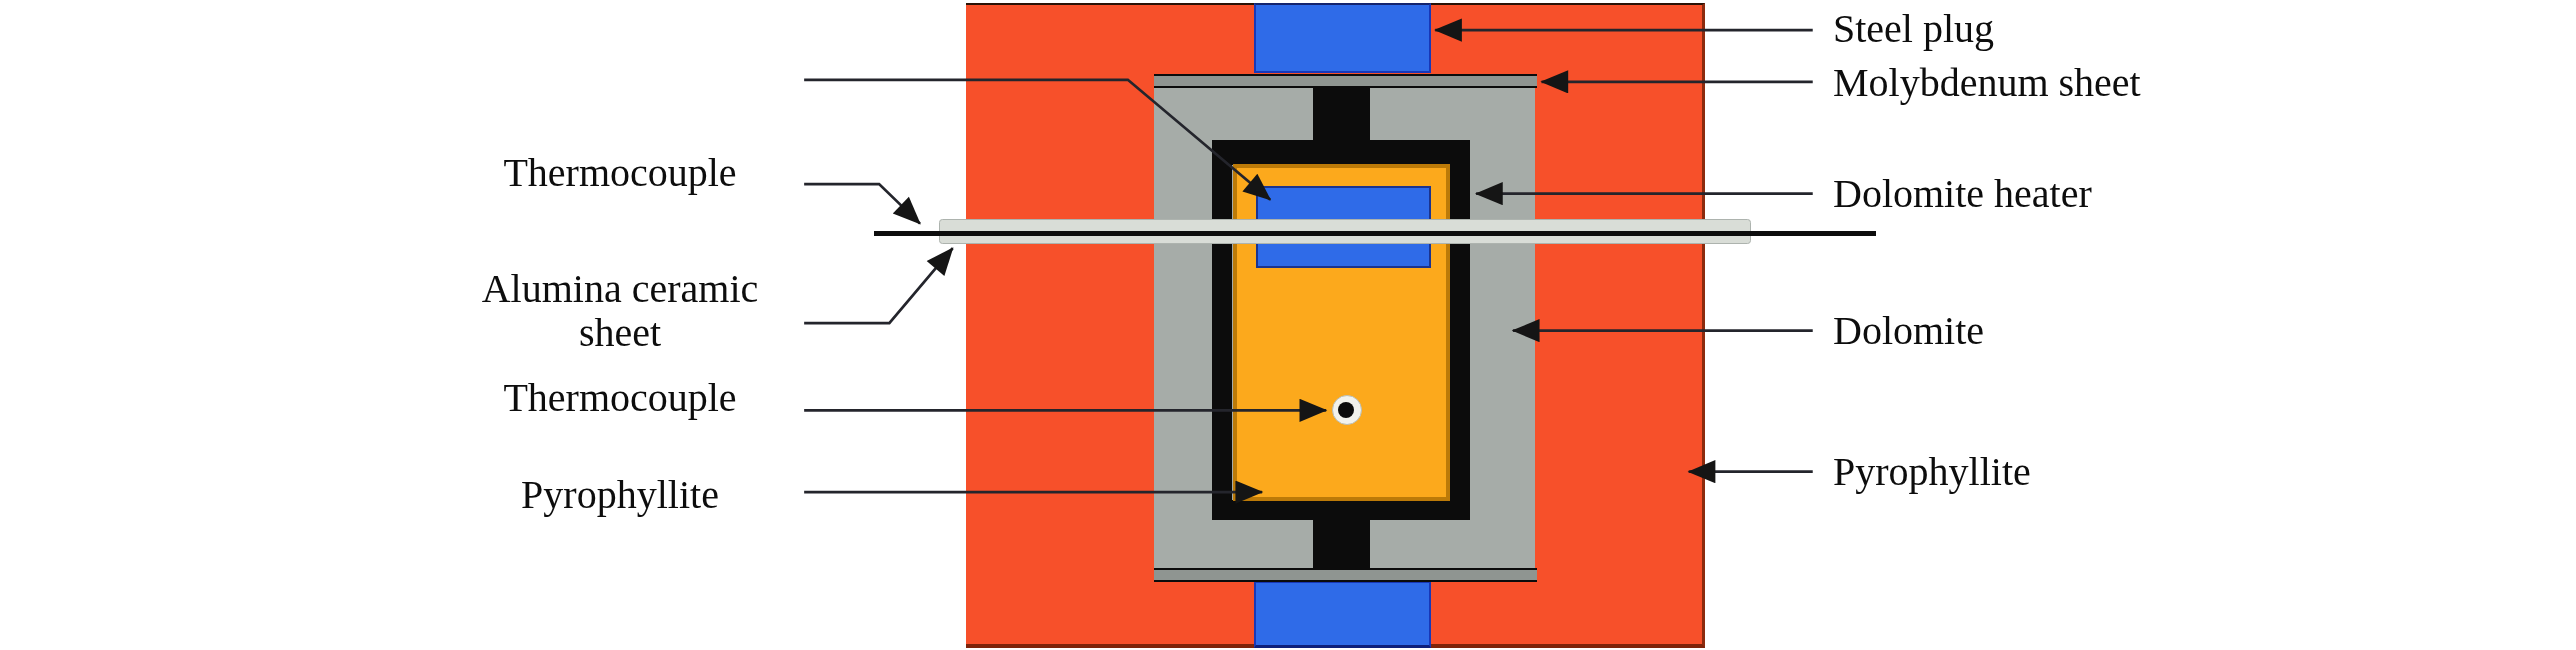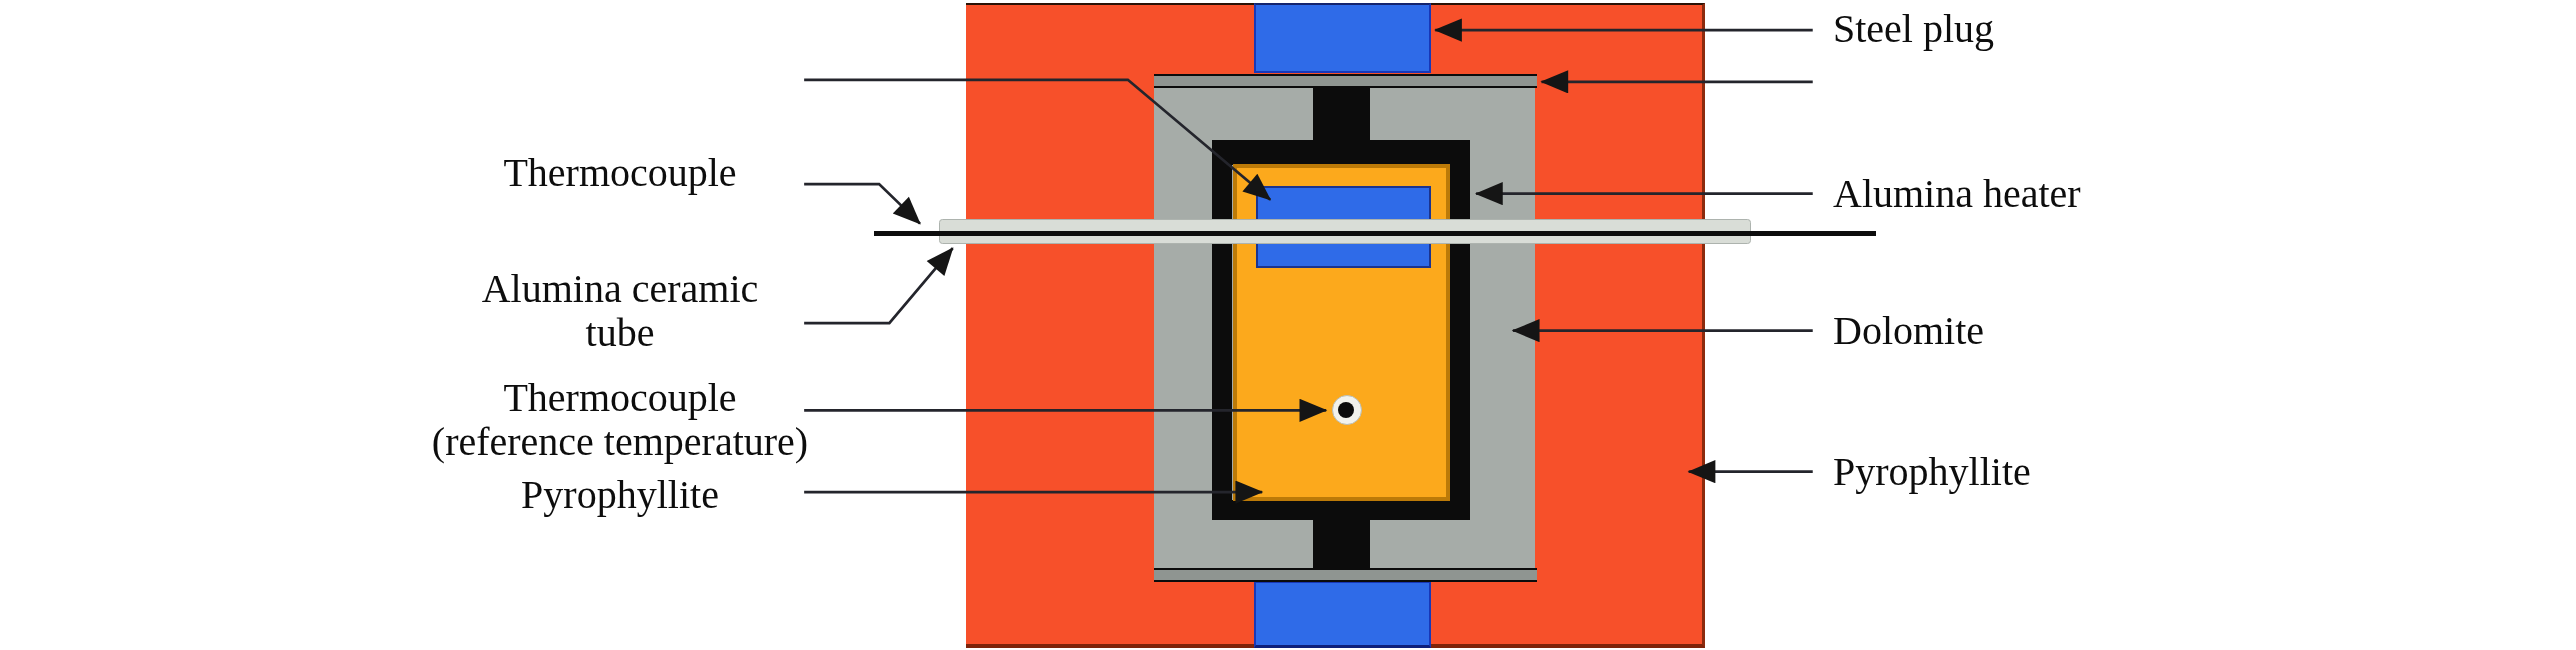--- a/index.html
+++ b/index.html
@@ -126,35 +126,37 @@
       <line x1="2660" y1="485" x2="2220" y2="485" marker-end="url(#arrow)"></line>
       <line x1="2660" y1="692" x2="2478" y2="692" marker-end="url(#arrow)"></line>
     </g>
   </svg>
 
   <div class="lbl lbl-left" style="top:151px;">
     <div>Thermocouple</div>
   </div>
   <div class="lbl lbl-left" style="top:267px;text-align:center;">
     <div>Alumina ceramic</div>
-    <div>tube</div>
+    <div>sheet</div>
   </div>
   <div class="lbl lbl-left" style="top:376px;">
     <div>Thermocouple</div>
-    <div>(reference temperature)</div>
   </div>
   <div class="lbl lbl-left" style="top:473px;">
     <span>Pyrophyllite</span>
   </div>
 
   <div class="lbl lbl-right" style="top:6.8px;">
     <span>Steel plug</span>
   </div>
+  <div class="lbl lbl-right" style="top:61px;">
+    <span>Molybdenum sheet</span>
+  </div>
   <div class="lbl lbl-right" style="top:172px;">
-    <span>Alumina heater</span>
+    <span>Dolomite heater</span>
   </div>
   <div class="lbl lbl-right" style="top:309px;">
     <span>Dolomite</span>
   </div>
   <div class="lbl lbl-right" style="top:450px;">
     <span>Pyrophyllite</span>
   </div>
 
 </div>
 

